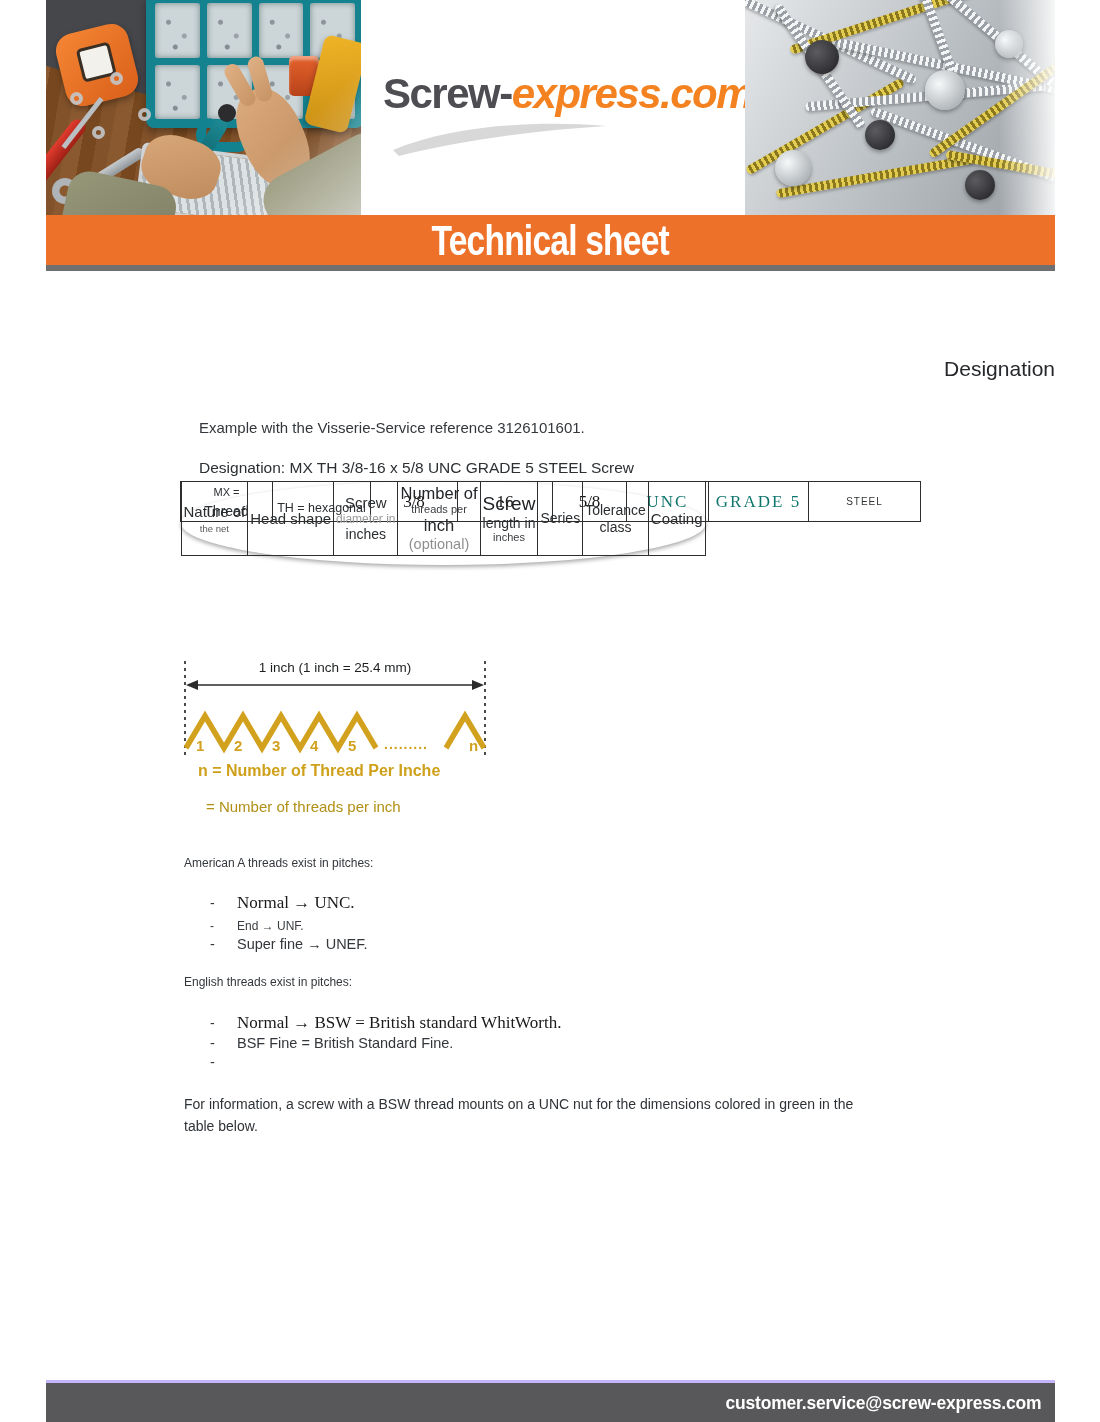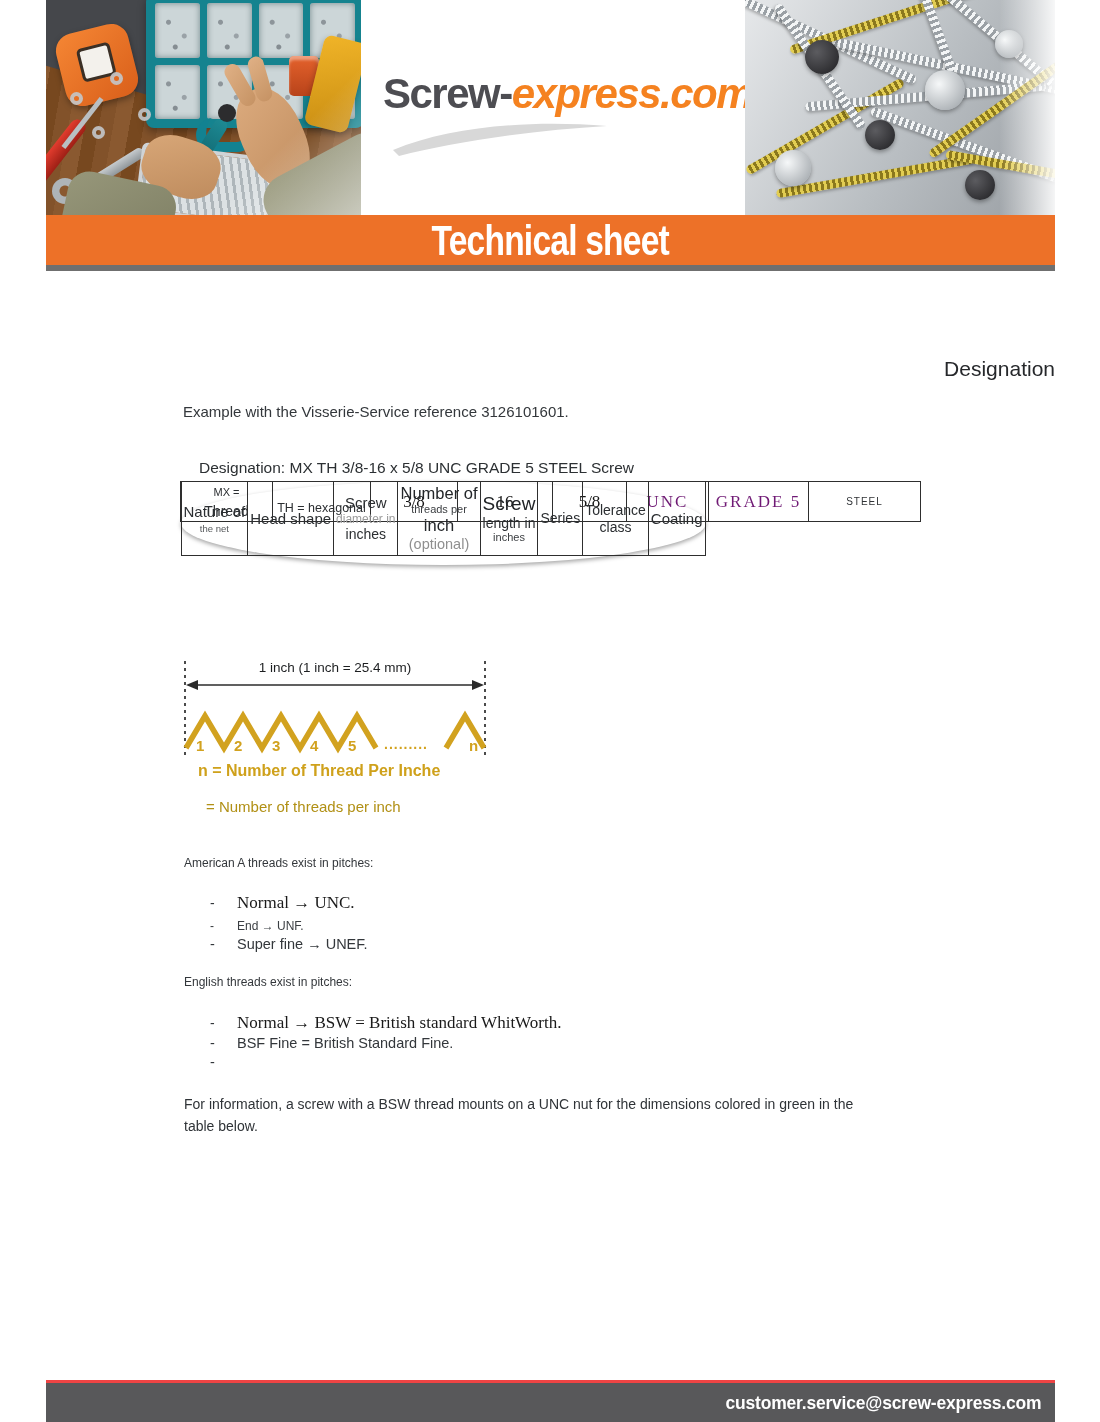--- a/index.html
+++ b/index.html
@@ -92,21 +92,21 @@
 
   .banner { position:absolute; left:46px; top:215px; width:1009px; height:50px; background:#ED7128;
     text-align:center; }
   .banner-text { display:inline-block; color:#ffffff; font-weight:bold; font-size:43px;
     line-height:50px; letter-spacing:-1px; transform:scaleX(.78); transform-origin:center; }
   .banner-underline { position:absolute; left:46px; top:265px; width:1009px; height:6px; background:#6f6f6f; }
 
   
   .page-title { position:absolute; left:46px; top:357px; width:1009px; margin:0;
     text-align:right; font-size:21px; font-weight:500; color:#26282b; }
-  .example-line { position:absolute; left:183px; top:403px; margin:0; font-size:15px; color:#33373b; }
+  .example-line { position:absolute; left:183px; top:403px; margin:16px; font-size:15px; color:#33373b; }
   .designation-line { position:absolute; left:183px; top:443px; margin:16px; font-size:15.5px; color:#2c3033; }
 
   table.spec { position:absolute; left:180px; top:481px; width:740px;
     border-collapse:collapse; table-layout:fixed; }
   table.spec td { border:1px solid #2e2e2e; text-align:center; vertical-align:middle;
     padding:2px; line-height:1.18; }
   tr.head { height:84px; }
   tr.data { height:40px; }
   .h-main  { font-size:15px; color:#2b2e31; }
   .h-tiny  { font-size:9.5px; color:#55585b; margin-top:2px; }
@@ -115,21 +115,21 @@
   .h-mid   { font-size:14px; color:#2b2e31; }
   .h-small { font-size:11px; color:#3a3d40; }
   .h-gray  { font-size:12px; color:#9b9b9b; }
   .h-gray2 { font-size:14.5px; color:#8f8f8f; }
   .cell-top { vertical-align:top !important; padding-top:4px !important; }
   .cell-bottom { vertical-align:bottom !important; padding-bottom:6px !important; }
   .d-small { font-size:11px; color:#2b2e31; }
   .d-med   { font-size:14px; color:#2b2e31; margin-top:4px; }
   .d-sans  { font-size:12.5px; color:#2b2e31; }
   .d-serif { font-family:"Liberation Serif", serif; font-size:17px; color:#141414; }
-  .d-serif-ls { font-family:"Liberation Serif", serif; font-size:17px; letter-spacing:2px; color:#701a75; }
+  .d-serif-ls { font-family:"Liberation Serif", serif; font-size:17px; letter-spacing:2px; color:#0f766e; }
   .d-caps  { font-size:10px; letter-spacing:1px; color:#303336; }
 
   .diagram { position:absolute; left:180px; top:658px; }
   .diagram text { font-family:"Liberation Sans", sans-serif; }
   .dim-label { font-size:13.5px; fill:#1d1f21; font-weight:500; }
   .zig-num { font-size:15px; font-weight:bold; fill:#D2A21F; }
   .zig-dots { font-size:14px; font-weight:bold; fill:#D2A21F; letter-spacing:1px; }
 
   .caption-bold { position:absolute; left:198px; top:762px; font-size:16px; font-weight:bold; color:#CFA11B;text-align:right; }
   .caption-sub  { position:absolute; left:206px; top:798px; font-size:15px; font-weight:500; color:#B19015; }
@@ -139,21 +139,21 @@
   .li .dash { display:inline-block; width:27px; color:#33373b; }
   .li-serif { font-family:"Liberation Serif", serif; font-size:17px; color:#1a1a1a; }
   .li-serif .dash { font-family:"Liberation Sans", sans-serif; font-size:14px; }
   .li-small { font-size:12px; color:#3a3e42; }
   .li-sans  { font-size:14.5px; color:#33373b; }
 
   .note { position:absolute; left:184px; top:1093px; width:695px; margin:0;
     font-size:14px; line-height:1.6; color:#2f3337; }
 
   .footer-bar { position:absolute; left:46px; top:1380px; width:1009px; height:42px;
-    background:#58585A; border-top:3px solid #ef4444; text-align:right; }
+    background:#58585A; border-top:3px solid #c4b5fd; text-align:right; }
   .footer-email { display:inline-block; margin-right:14px; color:#ffffff; font-weight:bold;
     font-size:19px; line-height:39px; letter-spacing:-0.2px; transform:scaleX(.92);
     transform-origin:right center; }
 </style>
 </head>
 <body>
 
 <div>
 
   <div class="photo photo-left">

